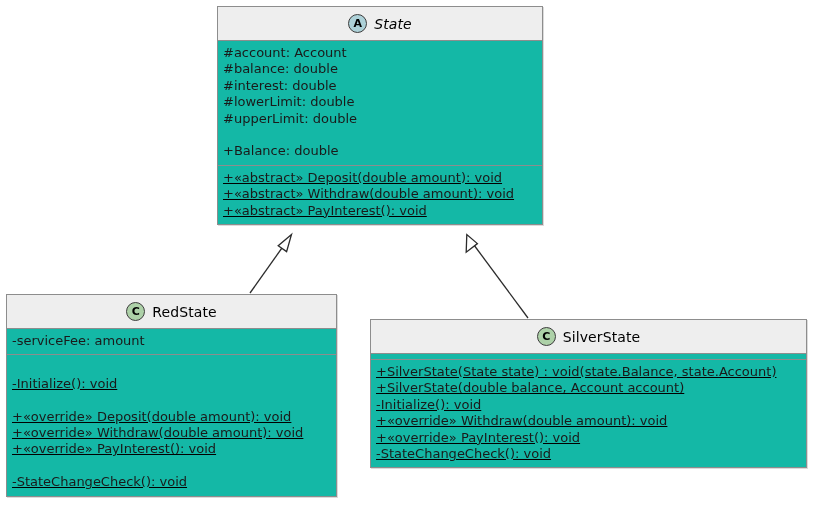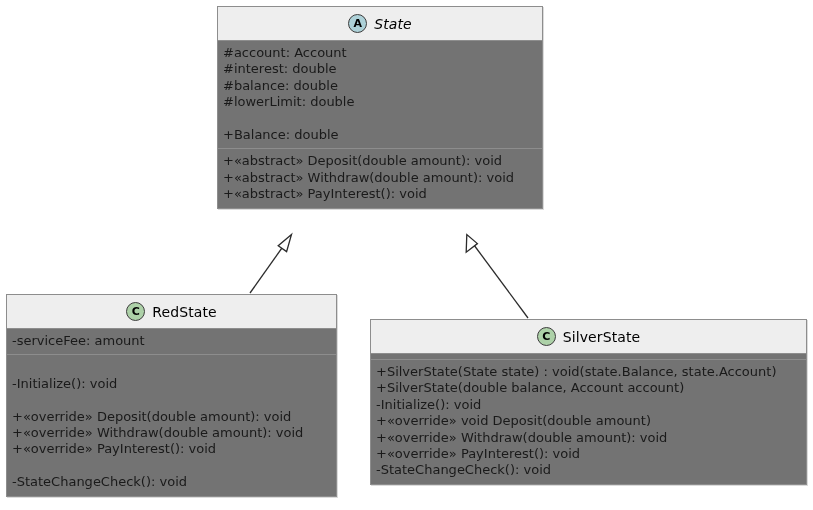--- a/index.html
+++ b/index.html
@@ -71,23 +71,23 @@
   .class-title {
     font-size: 14px;
     letter-spacing: 0.1px;
   }
   .class-title.italic { font-style: italic; }
 
   .compartment {
     box-sizing: border-box;
     padding: 4px 5px 5px 5px;
     border-bottom: 1px solid #8d8d8d;
-    background: #737373;
+    background: #14b8a6;
   }
-  .compartment.last { border-bottom: none; }
+  .compartment.last { border-bottom: none; text-decoration: underline; }
   .compartment.empty {
     padding: 0;
     height: 6px;
   }
 
   .member {
     font-size: 13px;
     line-height: 16.4px;
     white-space: pre;
     color: #1a1a1a;
@@ -125,23 +125,24 @@
     </g>
   </svg>
 
   <div class="uml-class" id="class-state">
     <div class="class-header">
       <span class="stereotype-badge badge-abstract">A</span>
       <span class="class-title italic">State</span>
     </div>
     <div class="compartment">
       <div class="member">#account: Account</div>
+      <div class="member">#balance: double</div>
       <div class="member">#interest: double</div>
-      <div class="member">#balance: double</div>
       <div class="member">#lowerLimit: double</div>
+      <div class="member">#upperLimit: double</div>
       <div class="member spacer"></div>
       <div class="member">+Balance: double</div>
     </div>
     <div class="compartment last">
       <div class="member">+«abstract» Deposit(double amount): void</div>
       <div class="member">+«abstract» Withdraw(double amount): void</div>
       <div class="member">+«abstract» PayInterest(): void</div>
     </div>
   </div>
 
@@ -168,20 +169,19 @@
   <div class="uml-class" id="class-silverstate">
     <div class="class-header">
       <span class="stereotype-badge badge-class">C</span>
       <span class="class-title">SilverState</span>
     </div>
     <div class="compartment empty"></div>
     <div class="compartment last">
       <div class="member">+SilverState(State state) : void(state.Balance, state.Account)</div>
       <div class="member">+SilverState(double balance, Account account)</div>
       <div class="member">-Initialize(): void</div>
-      <div class="member">+«override» void Deposit(double amount)</div>
       <div class="member">+«override» Withdraw(double amount): void</div>
       <div class="member">+«override» PayInterest(): void</div>
       <div class="member">-StateChangeCheck(): void</div>
     </div>
   </div>
 
 </div>
 
 </body></html>

